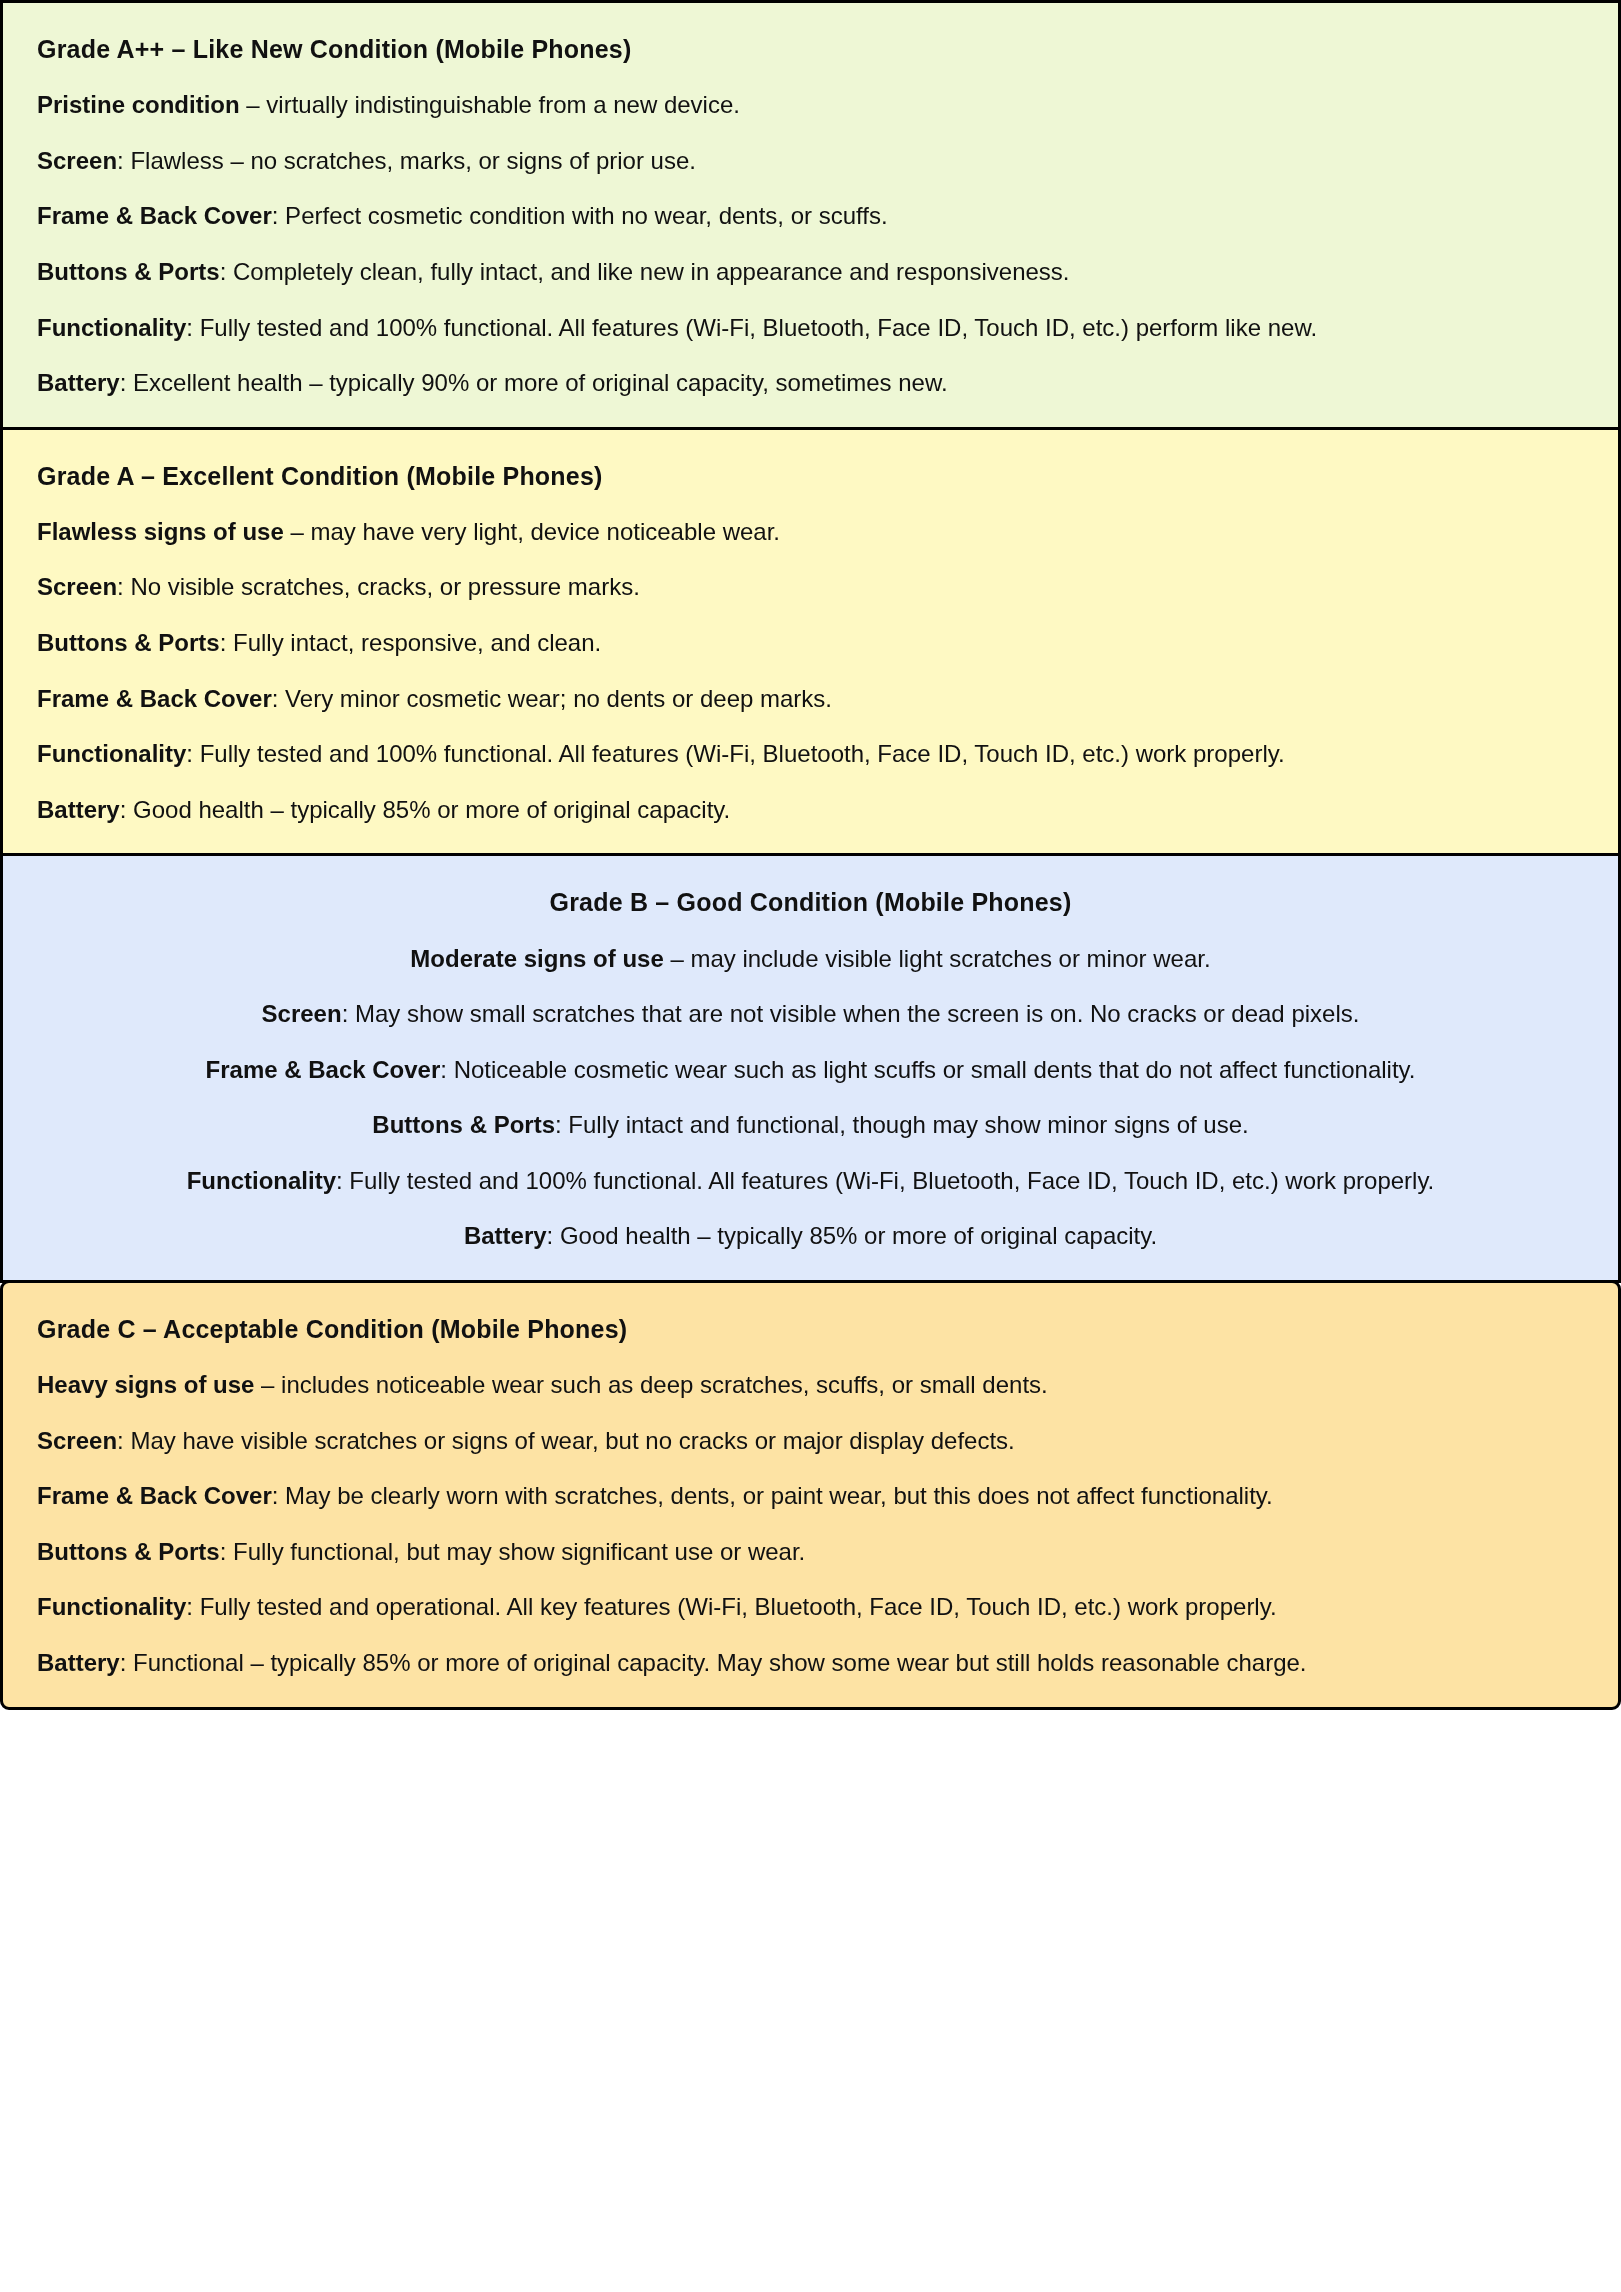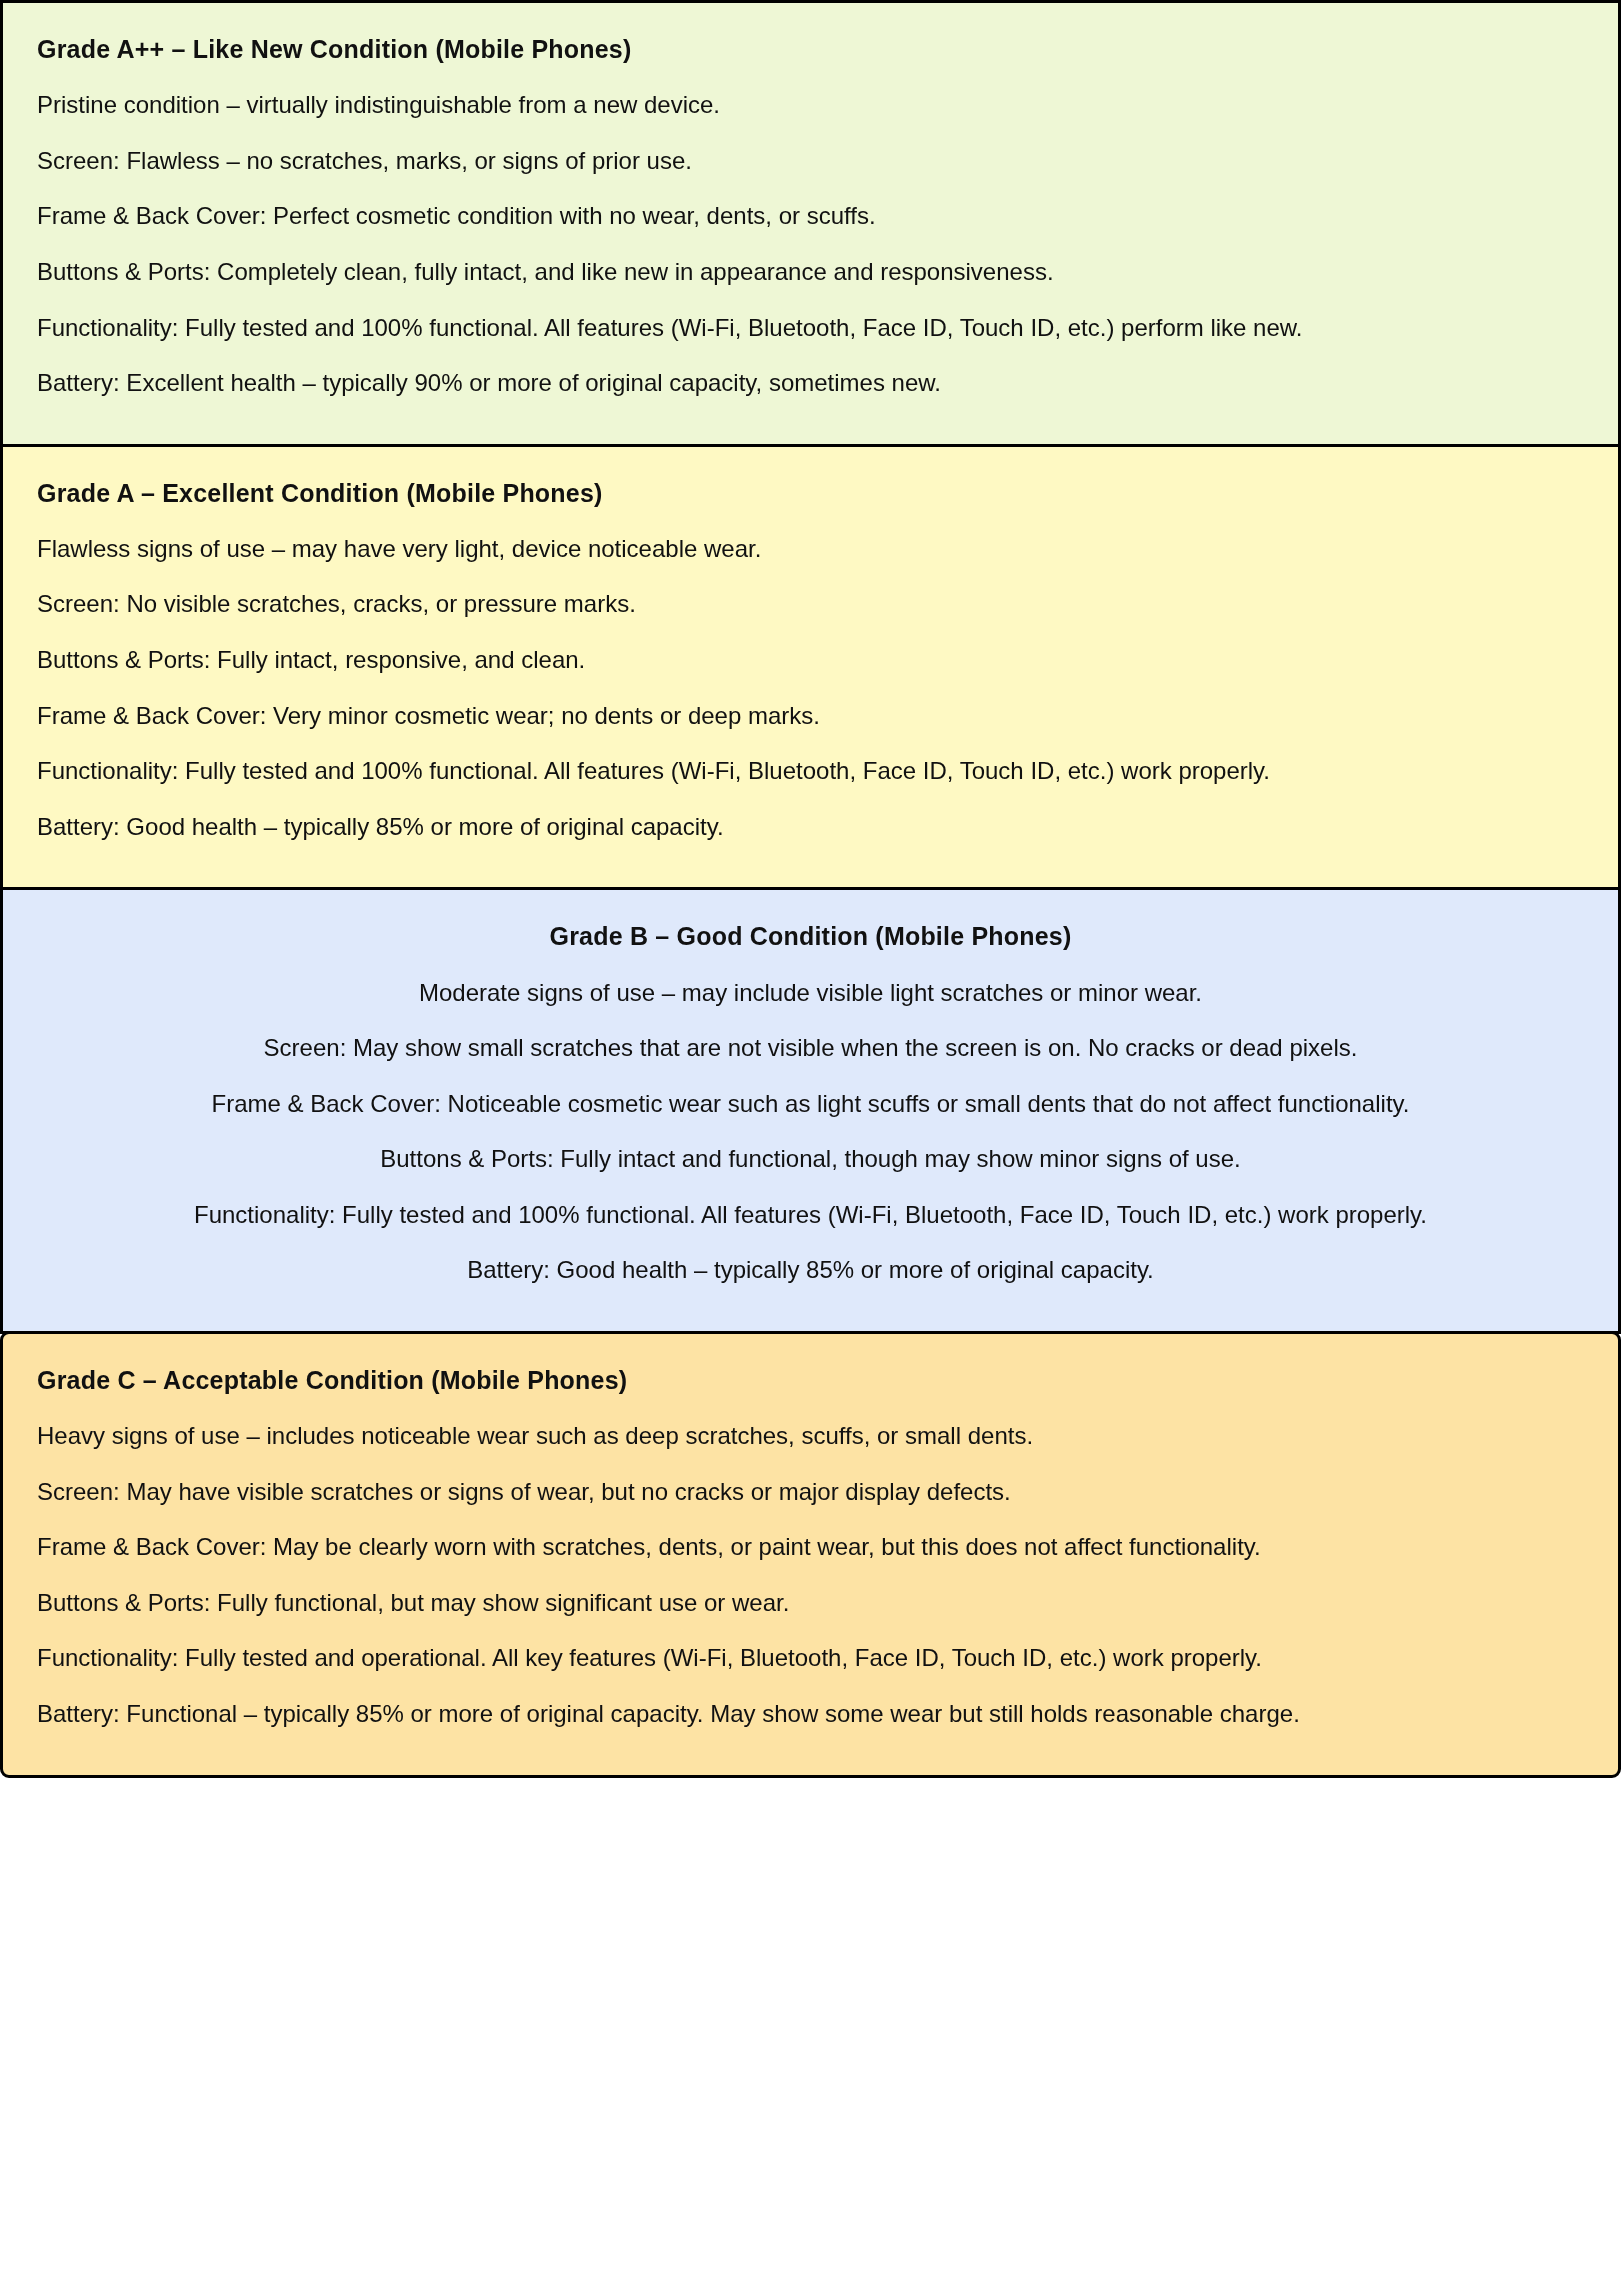--- a/index.html
+++ b/index.html
@@ -13,40 +13,40 @@
     color: #111111;
   }
   #grades {
     display: flex;
     flex-direction: column;
     width: 1621px;
   }
   .grade-card {
     border: 3.6px solid #000000;
     box-sizing: border-box;
-    padding: 30px 34px 44px 34px;
+    padding: 30px 34px 27px 34px;
   }
   .grade-card + .grade-card {
     border-top-width: 3.6px;
     margin-top: -3.6px;
   }
   .grade-title {
     font-size: 25px;
     font-weight: bold;
     line-height: 1.35;
     margin: 0 0 9px 0;
     letter-spacing: 0.2px;
   }
   .grade-line {
     font-size: 24px;
     line-height: 1.42;
     margin: 21.5px 0 0 0;
   }
   .grade-line .lbl {
-    font-weight: normal;
+    font-weight: bold;
   }
   .grade-line .txt {
     font-weight: normal;
   }
 </style>
 </head>
 <body>
 
 <div id="grades">
     <section class="grade-card" style="background: rgb(238, 247, 213); border-color: rgb(0, 0, 0);">

